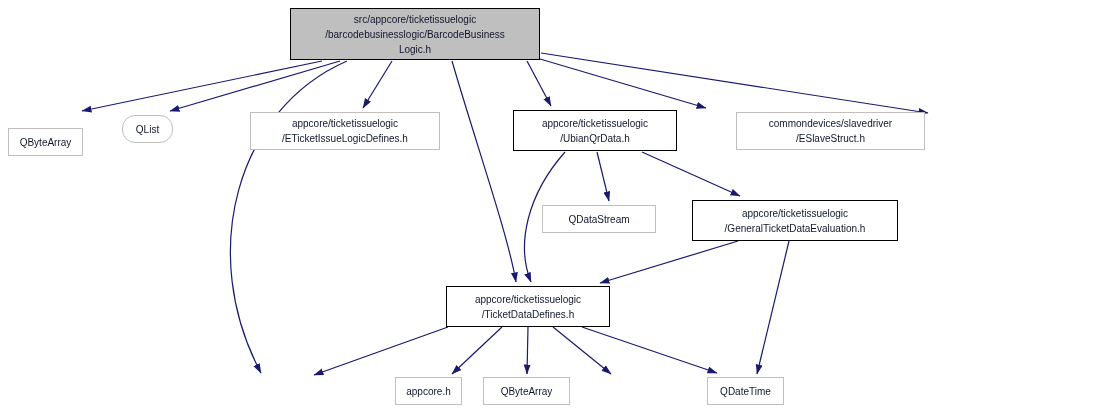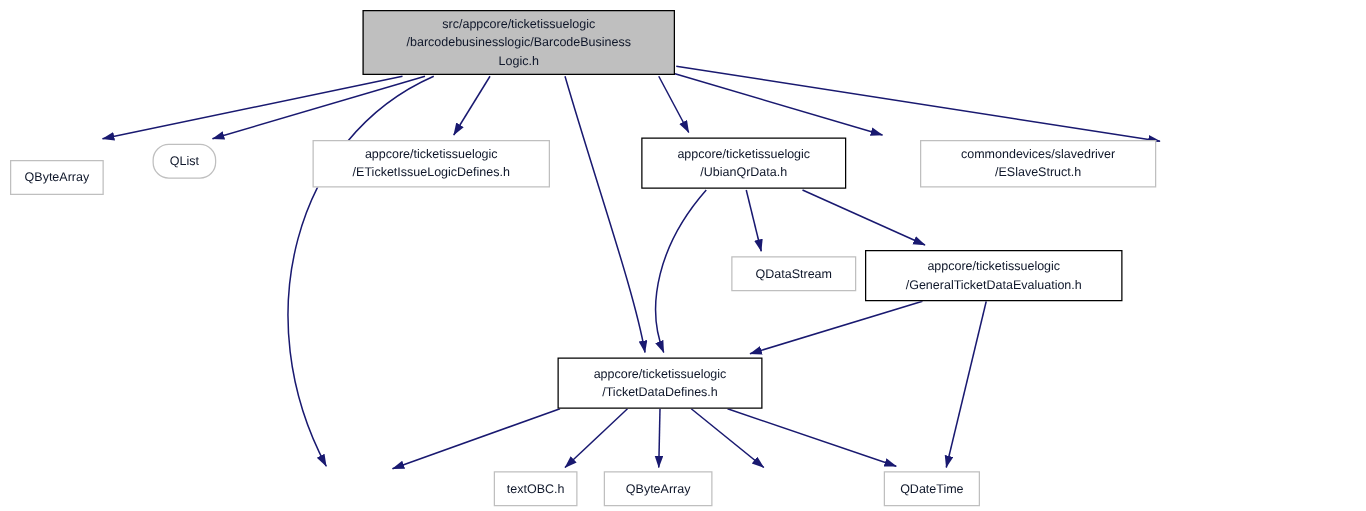--- a/index.html
+++ b/index.html
@@ -93,29 +93,29 @@
   <div class="node" style="left:250px; top:112px; width:190px; height:38px;">appcore/ticketissuelogic
 /ETicketIssueLogicDefines.h</div>
 
   <div class="node internal" style="left:513px; top:110px; width:164px; height:41px;">appcore/ticketissuelogic
 /UbianQrData.h</div>
 
   <div class="node" style="left:700px; top:112px; width:189px; height:38px;margin-left:36px;">commondevices/slavedriver
 /ESlaveStruct.h</div>
 
 
-  <div class="node" style="left:585px; top:205px; width:100px; height:28px;">QDataStream</div>
+  <div class="node" style="left:542px; top:205px; width:114px; height:28px;">QDataStream</div>
 
   <div class="node internal" style="left:692px; top:200px; width:206px; height:41px;">appcore/ticketissuelogic
 /GeneralTicketDataEvaluation.h</div>
 
   <div class="node internal" style="left:446px; top:286px; width:164px; height:41px;">appcore/ticketissuelogic
 /TicketDataDefines.h</div>
 
 
-  <div class="node" style="left:395px; top:377px; width:67px; height:28px;">textOBC.h</div>
+  <div class="node" style="left:395px; top:377px; width:67px; height:28px;">appcore.h</div>
 
   <div class="node" style="left:483px; top:377px; width:87px; height:28px;">QByteArray</div>
 
 
   <div class="node" style="left:707px; top:377px; width:77px; height:28px;">QDateTime</div>
 
 </div>
 
 </body></html>

